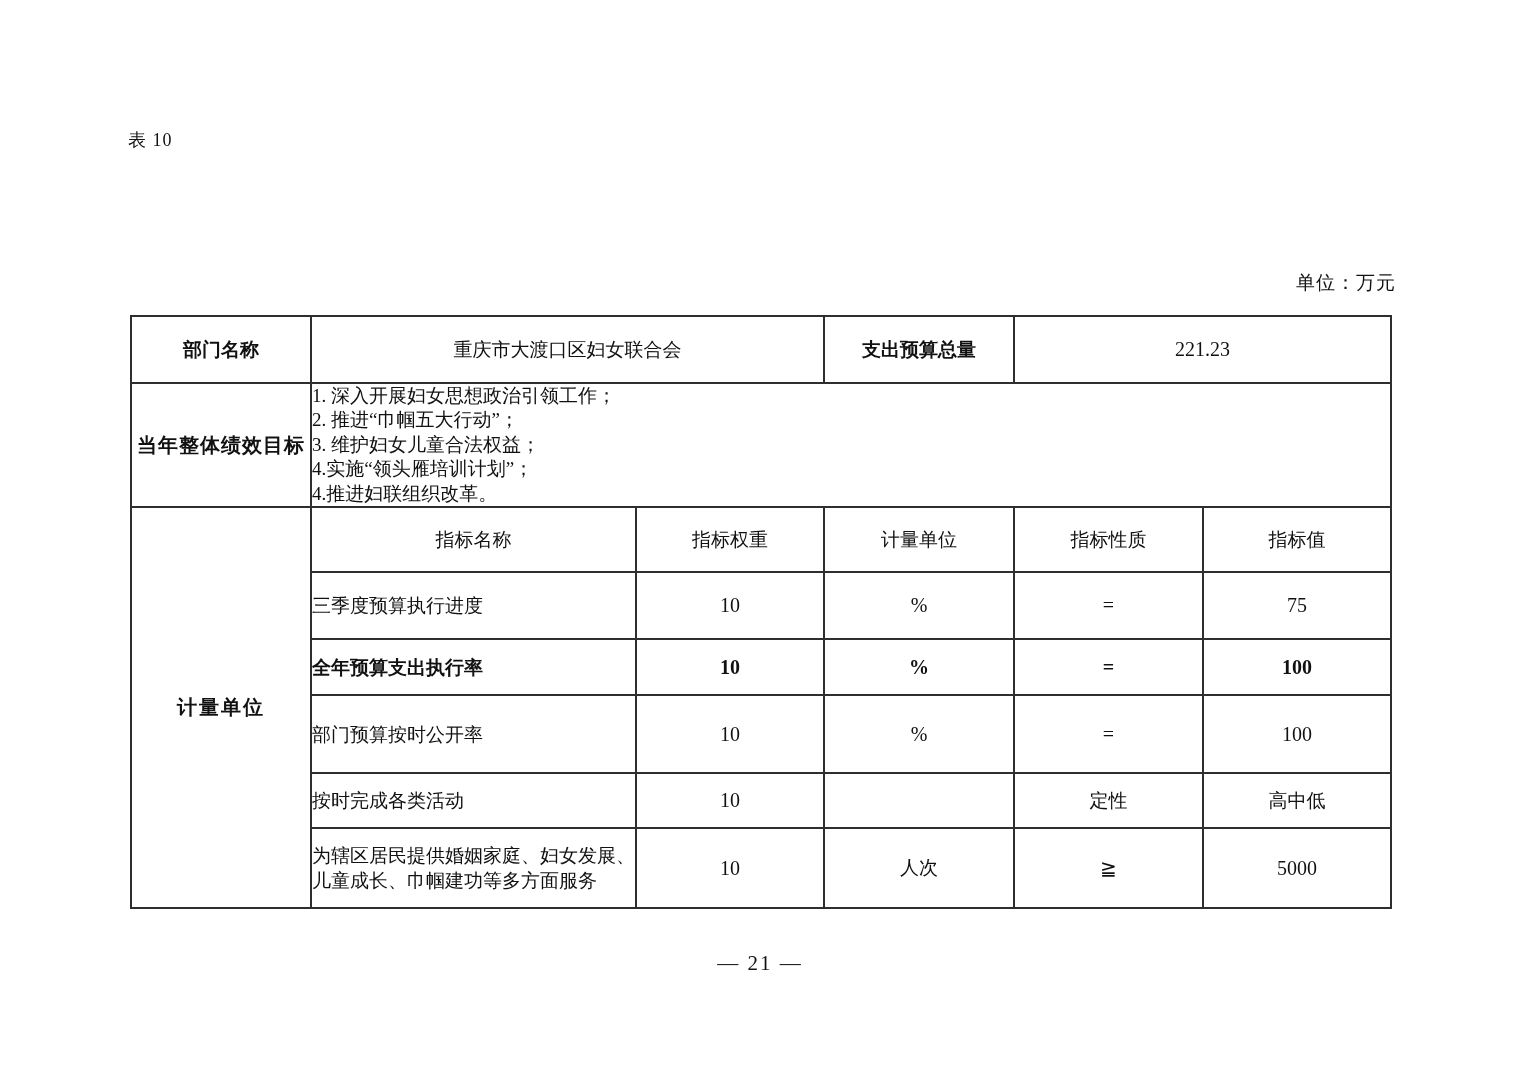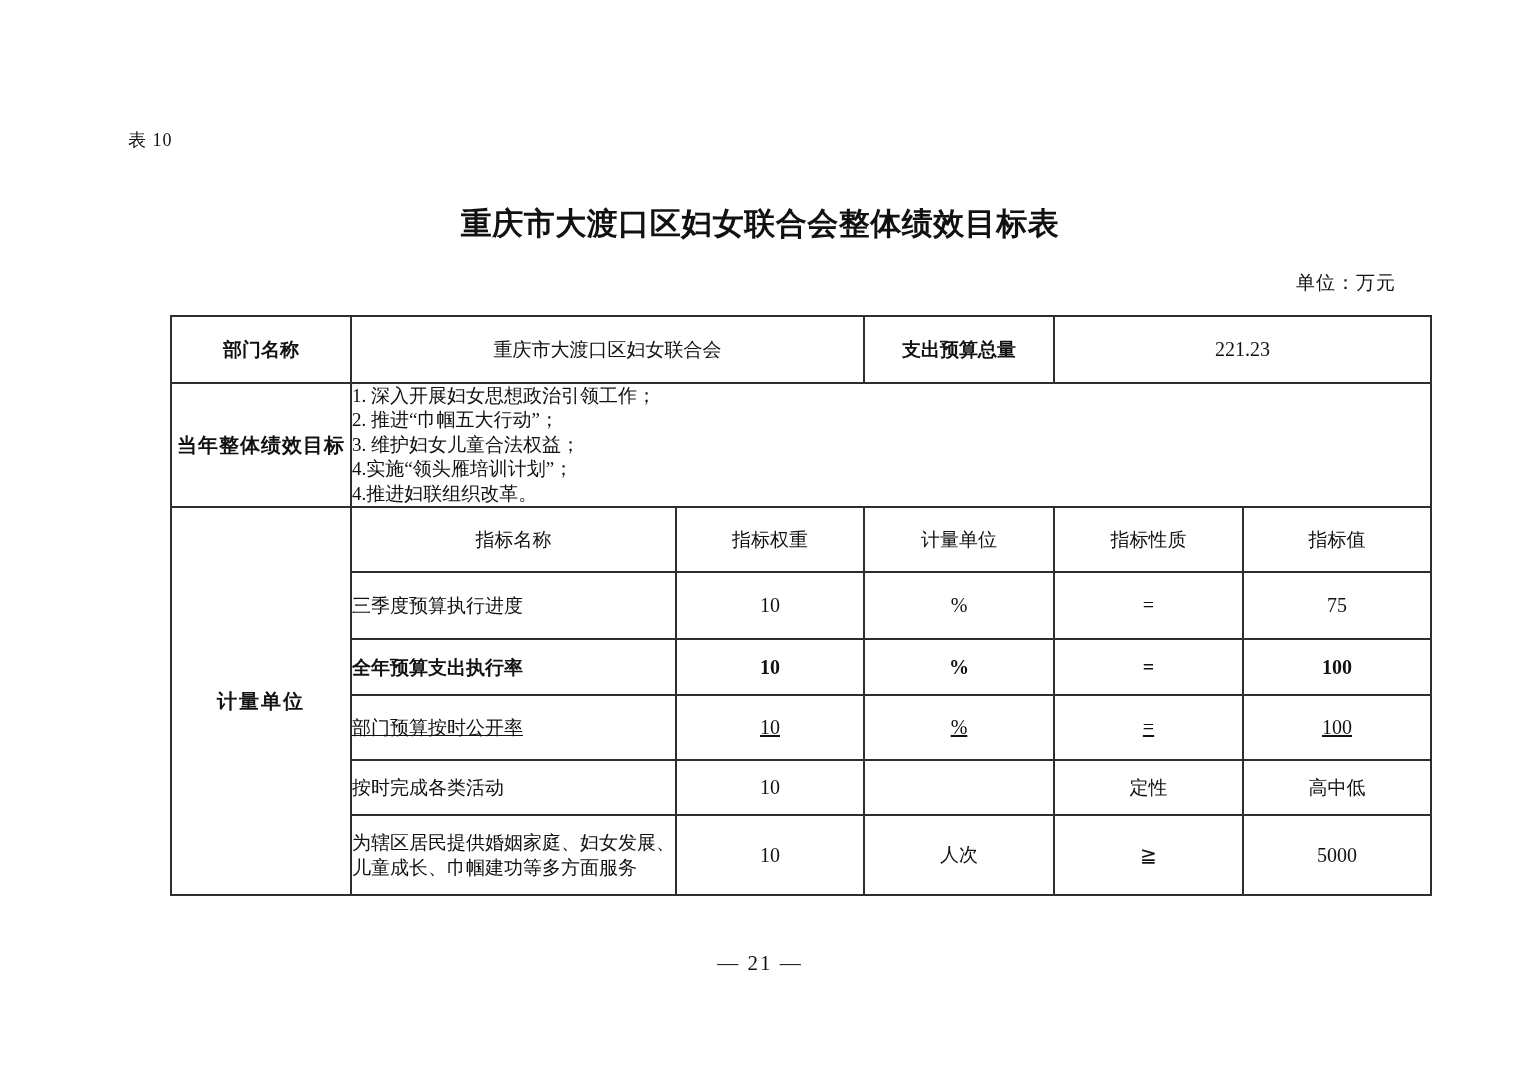--- a/index.html
+++ b/index.html
@@ -43,37 +43,36 @@
   }
   table.main {
     position: absolute;
     left: 130px;
     top: 315px;
     width: 1260px;
     border-collapse: collapse;
     table-layout: fixed;
     font-size: 19px;
     color: #111111;
-    margin-left: 40px;
   }
   table.main td {
     border: 2px solid #2e2e2e;
     padding: 0;
     vertical-align: middle;
     background: #ffffff;
   }
   .c  { text-align: center; }
   .b  { font-weight: 700; }
   .num { font-size: 20px; font-family: "Liberation Serif", "DejaVu Serif", serif; }
   .r1 { height: 67px; }
   .r2 { height: 123px; }
   .rh { height: 65px; }
   .ra { height: 67px; }
   .rb { height: 56px; font-weight: bold; }
-  .rc { height: 65px; text-decoration: underline; }
+  .rc { height: 78px; }
   .rd { height: 55px; }
   .re { height: 80px; }
   .goals-label {
     font-size: 20px;
     letter-spacing: 1px;
     white-space: nowrap;
     text-align: center;
   }
   td.goals {
     vertical-align: top;
@@ -103,21 +102,20 @@
     letter-spacing: 2px;
   }
 </style>
 </head>
 <body>
 
 <div class="sheet">
 
   <div class="tbl-label">表 10</div>
 
-  <h1 class="title">重庆市大渡口区妇女联合会整体绩效目标表</h1>
 
   <div class="unit">单位：万元</div>
 
   <table class="main">
     <colgroup>
       <col style="width:180px">
       <col style="width:325px">
       <col style="width:188px">
       <col style="width:190px">
       <col style="width:189px">

